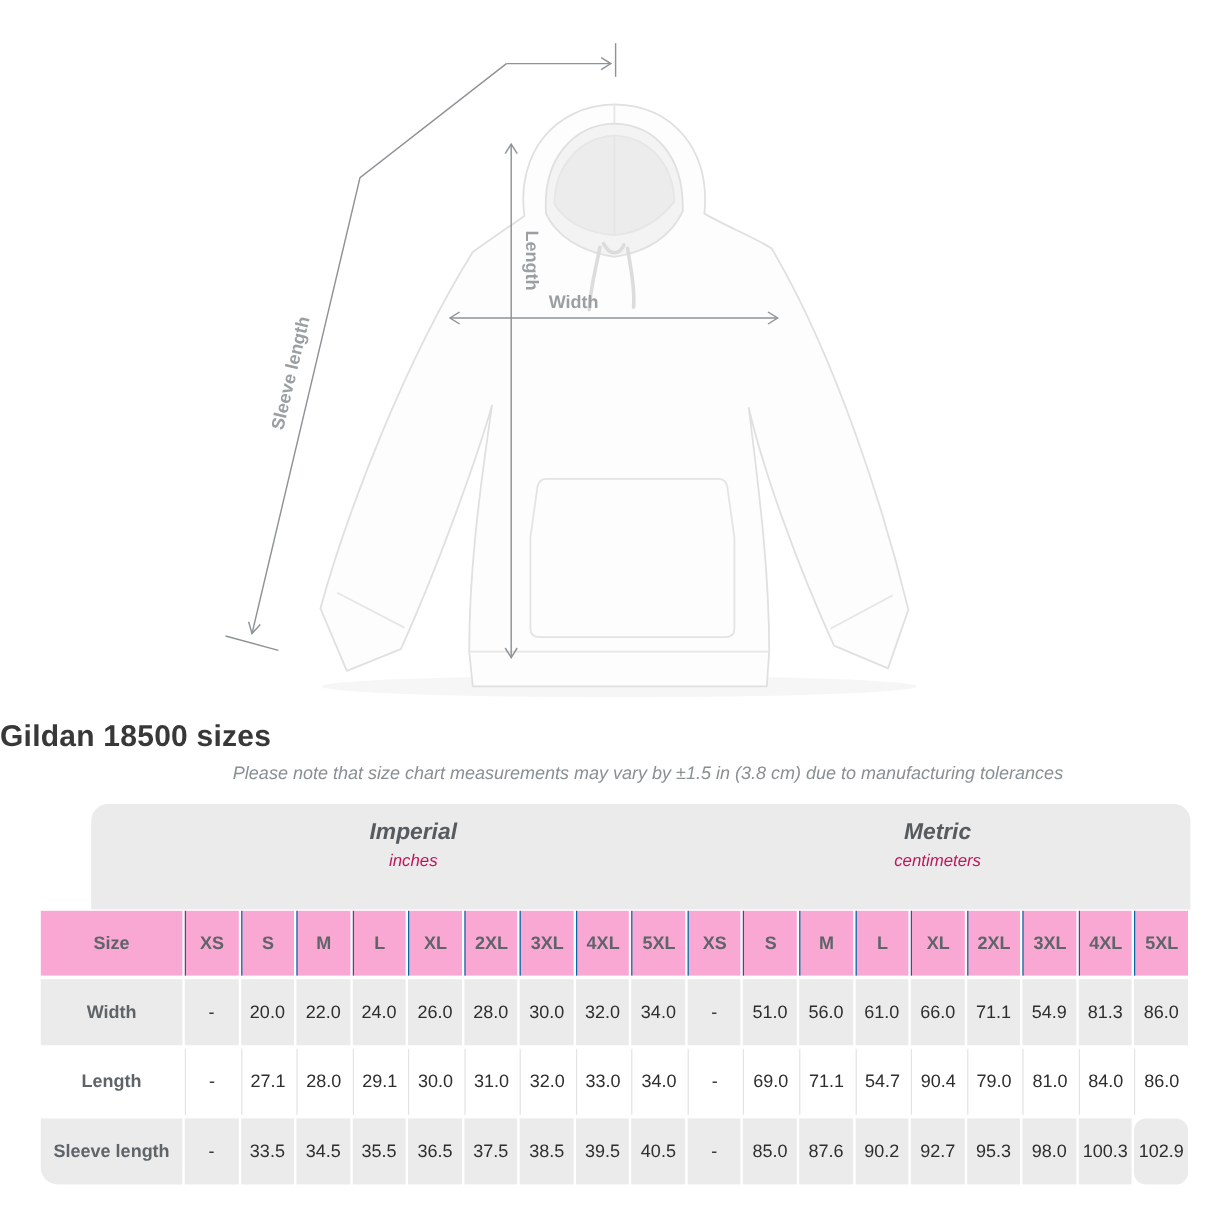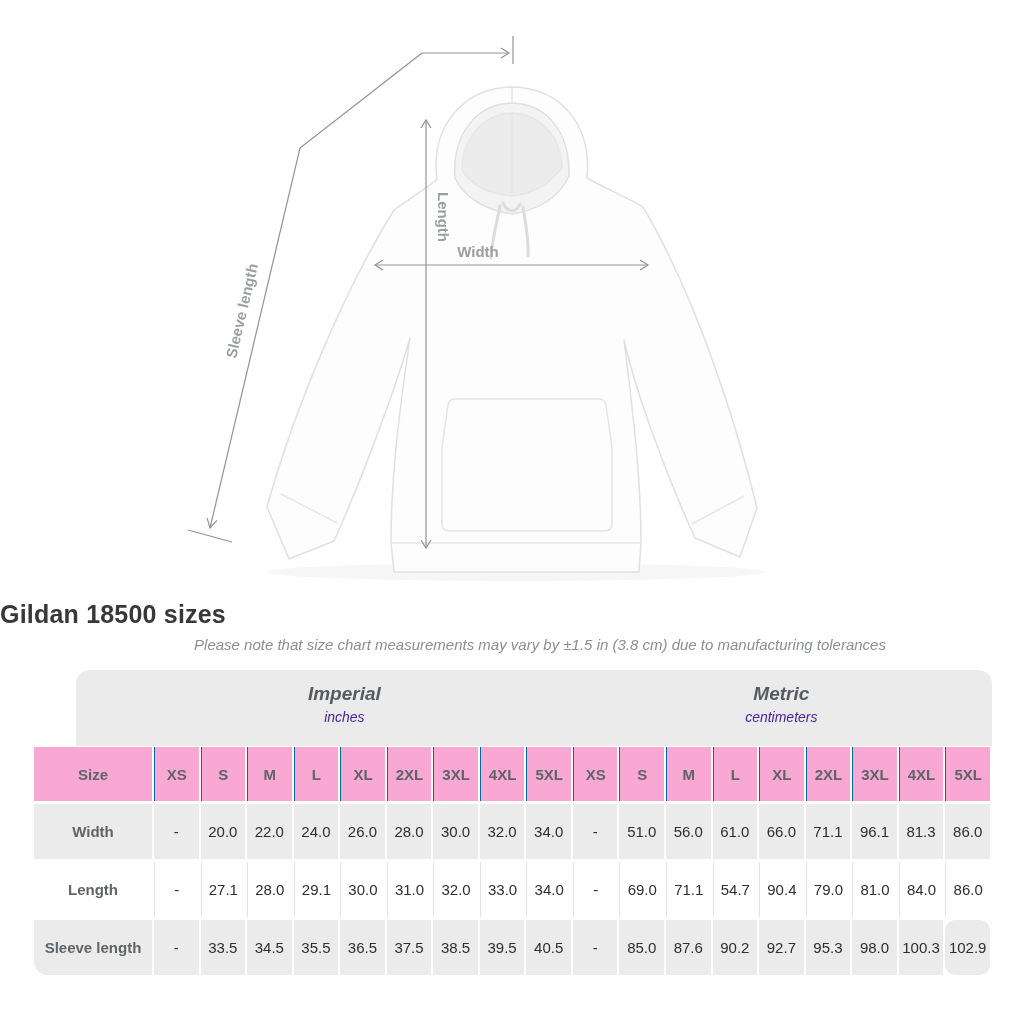--- a/index.html
+++ b/index.html
@@ -18,32 +18,32 @@
     font-size:25px;font-weight:bold;color:#383838;
     letter-spacing:.2px;
   }
   .chart-subtitle{
     position:absolute;top:636px;left:0;width:100%;
     text-align:center;font-size:15px;font-style:italic;color:#8a8f93;padding-left:28px;
   }
   
   .table-wrap{position:absolute;top:670px;left:32px;width:960px;}
   .group-band{
-    position:relative;height:76px;background:#ebebeb;
+    position:relative;height:88px;background:#ebebeb;
     border-radius:14px 14px 0 0;
     margin-left:44px;
   }
   .group{
     position:absolute;top:13px;transform:translateX(-50%);
     text-align:center;white-space:nowrap;
   }
   .group-imperial{left:29.3%;}
   .group-metric{left:77%;}
   .group-label{font-size:19px;font-weight:bold;font-style:italic;color:#565b60;}
-  .group-sublabel{font-size:14px;font-style:italic;color:#4c1d95;margin-top:4px;}
+  .group-sublabel{font-size:14px;font-style:italic;color:#be185d;margin-top:4px;}
   table.sizes{
     width:100%;table-layout:fixed;
     border-collapse:separate;border-spacing:2px 3px;
     margin-top:-2px;
   }
   table.sizes col.label-col{width:118px;}
   table.sizes th,table.sizes td{
     padding:0;text-align:center;vertical-align:middle;
     font-size:15px;overflow:hidden;
   }
@@ -200,21 +200,21 @@
             <td>28.0</td>
             <td>30.0</td>
             <td>32.0</td>
             <td>34.0</td>
             <td>-</td>
             <td>51.0</td>
             <td>56.0</td>
             <td>61.0</td>
             <td>66.0</td>
             <td>71.1</td>
-            <td>96.1</td>
+            <td>54.9</td>
             <td>81.3</td>
             <td>86.0</td>
           </tr>
           <tr class="row-white">
             <th>Length</th>
             <td>-</td>
             <td>27.1</td>
             <td>28.0</td>
             <td>29.1</td>
             <td>30.0</td>

